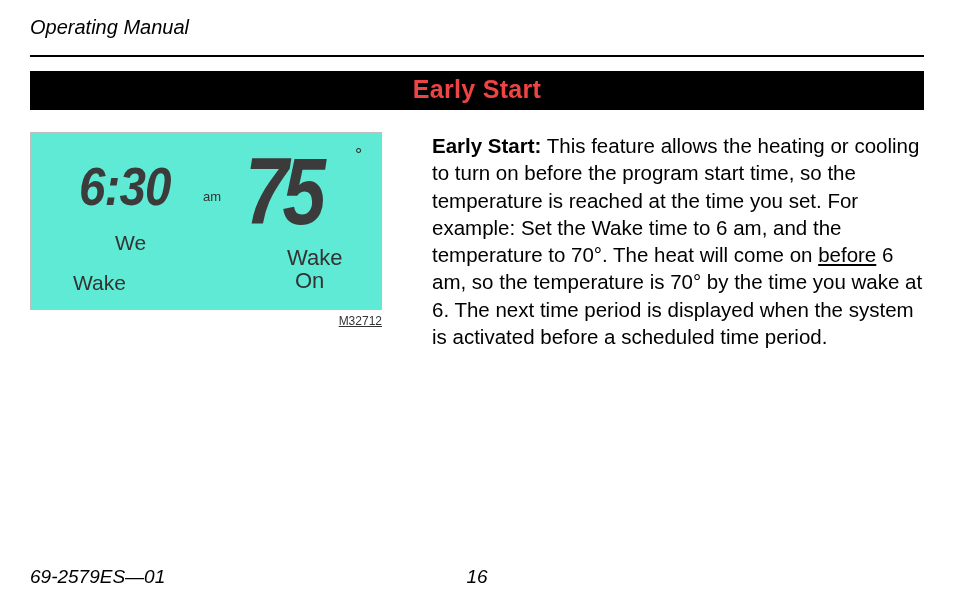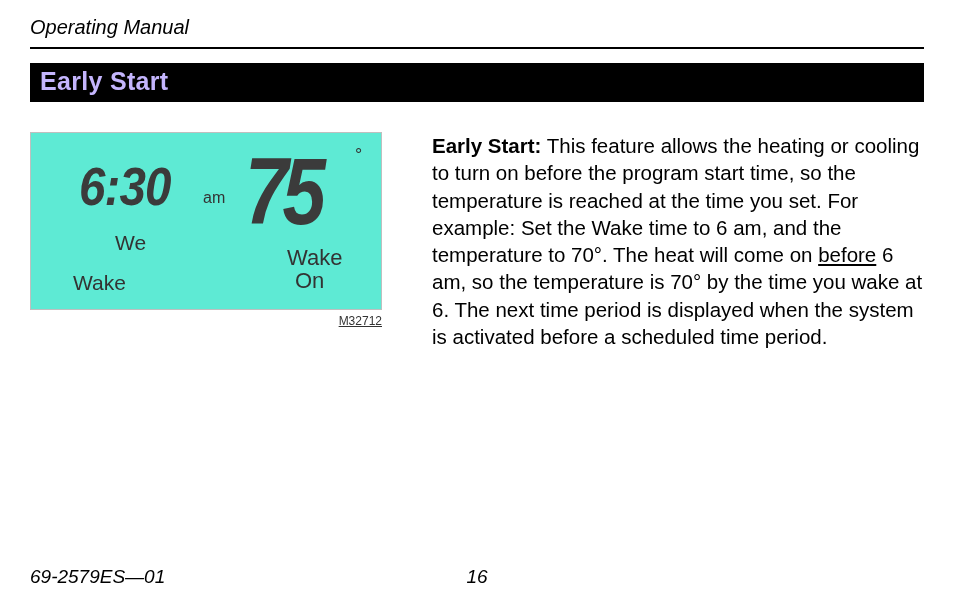--- a/index.html
+++ b/index.html
@@ -1,27 +1,27 @@
 <!DOCTYPE html>
 <html><head>
 <meta charset="utf-8">
 <style>
   * { box-sizing: border-box; margin: 0; padding: 0; }
   html, body { width: 954px; height: 608px; background: #fff; font-family: "Helvetica Neue", Helvetica, Arial, sans-serif; color: #000; }
   .page { padding: 16px 30px 20px 30px; position: relative; height: 100%; }
-  .running-head { font-style: italic; font-size: 20px; margin-bottom: 8px; }
+  .running-head { font-style: italic; font-size: 20px; margin-bottom: 16px; }
   .rule { border: none; border-top: 2px solid #000; margin-bottom: 14px; }
-  .section-bar { background: #000; color: #c4b5fd; font-weight: 800; font-size: 25px; padding: 4px 10px 6px 10px; letter-spacing: 0.3px; margin-bottom: 30px; }
+  .section-bar { background: #000; color: #ef4444; font-weight: 800; font-size: 25px; padding: 4px 10px 6px 10px; letter-spacing: 0.3px; margin-bottom: 22px; text-align: center; }
   .cols { display: flex; gap: 26px; }
   .left { flex: 0 0 376px; }
   .right { flex: 1; }
   .lcd-wrap { position: relative; }
   .lcd { background: #5eead4; border: 1px solid #bfbfbf; width: 352px; height: 178px; position: relative; padding: 16px 10px 10px 10px; font-family: "Helvetica Neue", Helvetica, Arial, sans-serif; }
   .lcd .time { position: absolute; top: 22px; left: 48px; font-family: "Arial Narrow", Arial, sans-serif; font-style: italic; font-weight: 700; font-size: 54px; letter-spacing: -1px; transform: scaleX(0.88); transform-origin: left center; color: #3b3b3b; }
-  .lcd .ampm { position: absolute; top: 56px; left: 172px; font-size: 16px; color: #333; }
+  .lcd .ampm { position: absolute; top: 56px; left: 172px; font-size: 13px; color: #333; }
   .lcd .day { position: absolute; top: 86px; left: 84px; font-size: 21px; color: #333; margin-top: 12px; }
   .lcd .period { position: absolute; top: 122px; left: 42px; font-size: 21px; color: #333; margin-top: 16px; }
   .lcd .temp { position: absolute; top: 4px; left: 214px; font-family: "Arial Narrow", Arial, sans-serif; font-style: italic; font-weight: 700; font-size: 95px; letter-spacing: -7px; transform: scaleX(0.82); transform-origin: left center; color: #3b3b3b; }
   .lcd .deg { position: absolute; top: 12px; left: 324px; font-size: 18px; color: #333; }
   .lcd .mode1 { position: absolute; top: 112px; left: 256px; font-size: 22px; color: #333; }
   .lcd .mode2 { position: absolute; top: 135px; left: 264px; font-size: 22px; color: #333; }
   .figcode { font-size: 12px; color: #333; text-align: right; width: 352px; margin-top: 4px; text-decoration: underline; }
   .body { font-size: 20.5px; line-height: 1.33; }
   .body .lead { font-weight: 700; }
   .body .uline { text-decoration: underline; }

